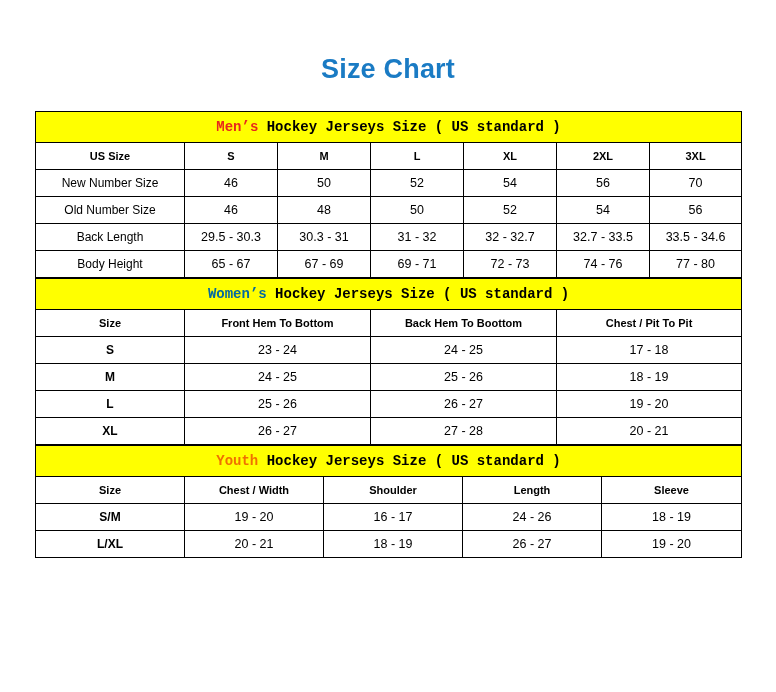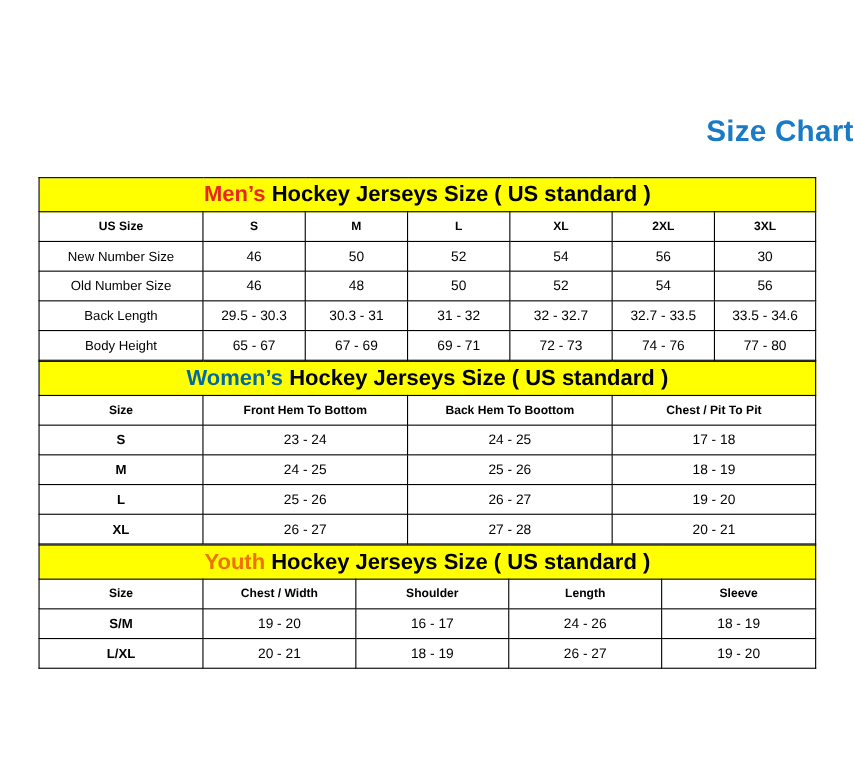--- a/index.html
+++ b/index.html
@@ -14,25 +14,25 @@
     color: #000000;
     overflow: hidden;
   }
   .page {
     width: 776px;
     height: 692px;
     position: relative;
     box-sizing: border-box;
   }
   .title {
-    text-align: right;
+    text-align: center;
     color: #1a7bc4;
     font-size: 27px;
     font-weight: bold;
-    padding-top: 106px;
+    padding-top: 56px;
     letter-spacing: 0.2px;
     line-height: 1;
   }
   .tables-wrap {
     margin: 28px 35px 0 35px;
   }
   table {
     border-collapse: collapse;
     width: 706px;
     table-layout: fixed;
@@ -45,22 +45,23 @@
     text-align: center;
     font-size: 12.5px;
     font-weight: normal;
     padding: 0;
     height: 26px;
     vertical-align: middle;
   }
   .band {
     background: #ffff00;
     height: 30px;
-    font-size: 20px;
+    font-size: 14px;
     font-weight: bold;
+    font-family: Liberation Mono, monospace;
   }
   .band .accent-red { color: #e8261c; }
   .band .accent-purple { color: #0369a1; }
   .band .accent-orange { color: #f07000; }
   .band .rest { color: #000000; font-weight: bold; }
   .hdr {
     font-weight: bold;
     font-size: 11px;
   }
   .rowlabel {
@@ -102,21 +103,21 @@
           <td class="hdr">2XL</td>
           <td class="hdr">3XL</td>
         </tr>
         <tr>
           <td class="rowlabel">New Number Size</td>
           <td>46</td>
           <td>50</td>
           <td>52</td>
           <td>54</td>
           <td>56</td>
-          <td>30</td>
+          <td>70</td>
         </tr>
         <tr>
           <td class="rowlabel">Old Number Size</td>
           <td>46</td>
           <td>48</td>
           <td>50</td>
           <td>52</td>
           <td>54</td>
           <td>56</td>
         </tr>

